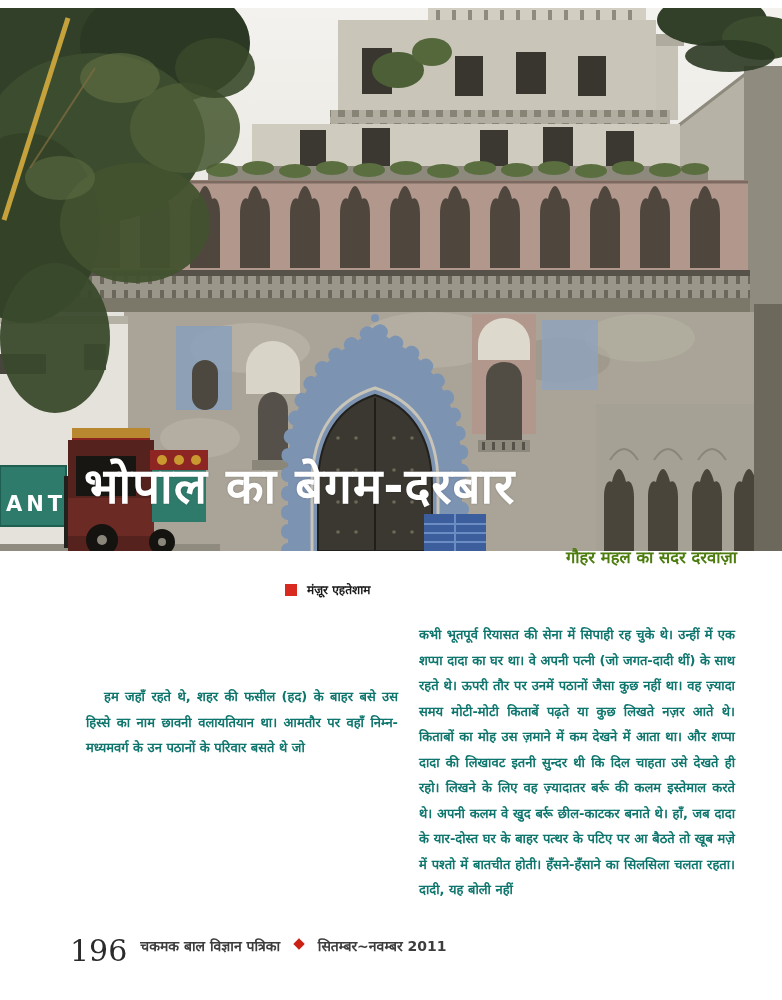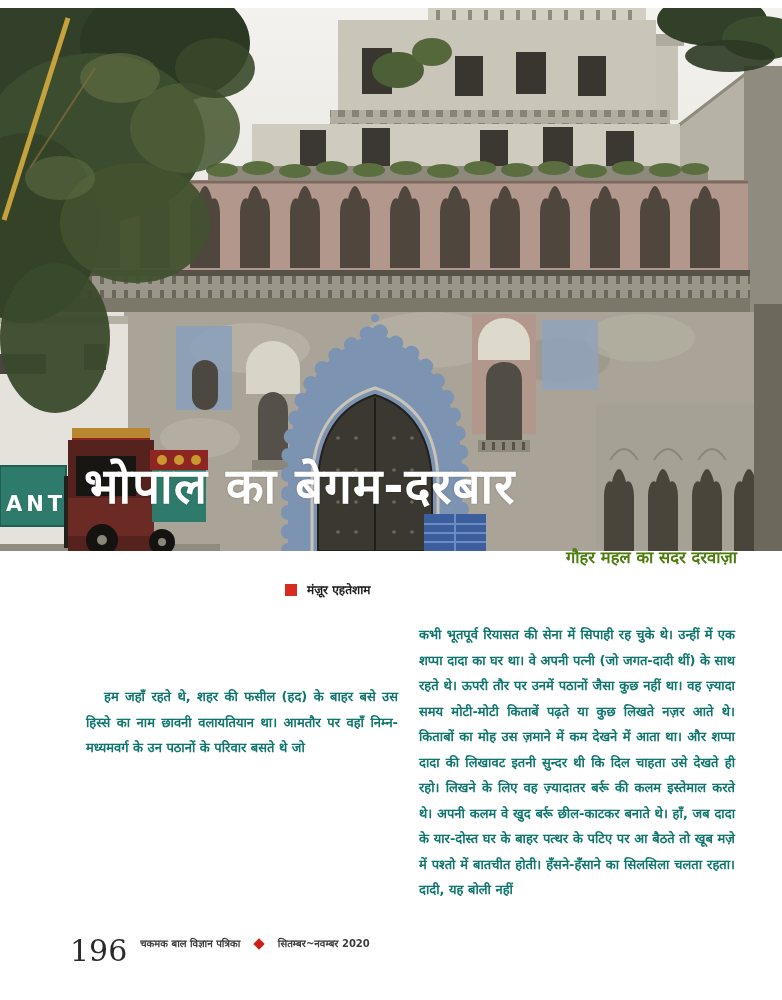--- a/index.html
+++ b/index.html
@@ -33,21 +33,21 @@
   .col-left  { left:86px;  top:684px; width:312px; }
   .col-right { left:419px; top:622px; width:316px; }
   .footer {
     position:absolute; left:70px; top:936px;
     display:flex; align-items:flex-start; gap:13px;
   }
   .page-num {
     font-family:"DejaVu Serif", serif; font-size:30px; color:#2b2b2b;
     line-height:1;
   }
-  .footer-mag, .footer-issue { font-size:10px; font-weight:700; color:#3d3d3d; }
+  .footer-mag, .footer-issue { font-size:14px; font-weight:700; color:#3d3d3d; }
   .footer-diamond { color:#cc2015; font-size:15px; line-height:1; }
 </style>
 </head>
 <body>
 
 <div class="page">
 
   <div class="photo-wrap">
     <svg viewBox="0 0 782 543" width="782" height="543">
       <defs>
@@ -294,16 +294,16 @@
     <p class="indent">हम जहाँ रहते थे, शहर की फसील (हद) के बाहर बसे उस हिस्से का नाम छावनी वलायतियान था। आमतौर पर वहाँ निम्न-मध्यमवर्ग के उन पठानों के परिवार बसते थे जो</p>
   </div>
   <div class="col col-right">
     <p>कभी भूतपूर्व रियासत की सेना में सिपाही रह चुके थे। उन्हीं में एक शप्पा दादा का घर था। वे अपनी पत्नी (जो जगत-दादी थीं) के साथ रहते थे। ऊपरी तौर पर उनमें पठानों जैसा कुछ नहीं था। वह ज़्यादा समय मोटी-मोटी किताबें पढ़ते या कुछ लिखते नज़र आते थे। किताबों का मोह उस ज़माने में कम देखने में आता था। और शप्पा दादा की लिखावट इतनी सुन्दर थी कि दिल चाहता उसे देखते ही रहो। लिखने के लिए वह ज़्यादातर बर्रू की कलम इस्तेमाल करते थे। अपनी कलम वे खुद बर्रू छील-काटकर बनाते थे। हाँ, जब दादा के यार-दोस्त घर के बाहर पत्थर के पटिए पर आ बैठते तो खूब मज़े में पश्तो में बातचीत होती। हँसने-हँसाने का सिलसिला चलता रहता। दादी, यह बोली नहीं</p>
   </div>
 
   <div class="footer">
     <span class="page-num">196</span>
     <span class="footer-mag">चकमक बाल विज्ञान पत्रिका</span>
     <span class="footer-diamond">◆</span>
-    <span class="footer-issue">सितम्बर~नवम्बर 2020</span>
+    <span class="footer-issue">सितम्बर~नवम्बर 2011</span>
   </div>
 
 </div>
 
 </body></html>

